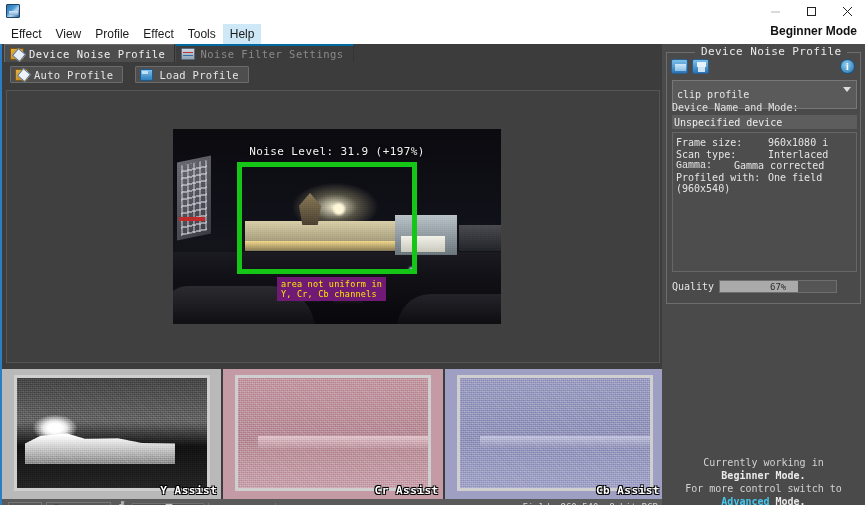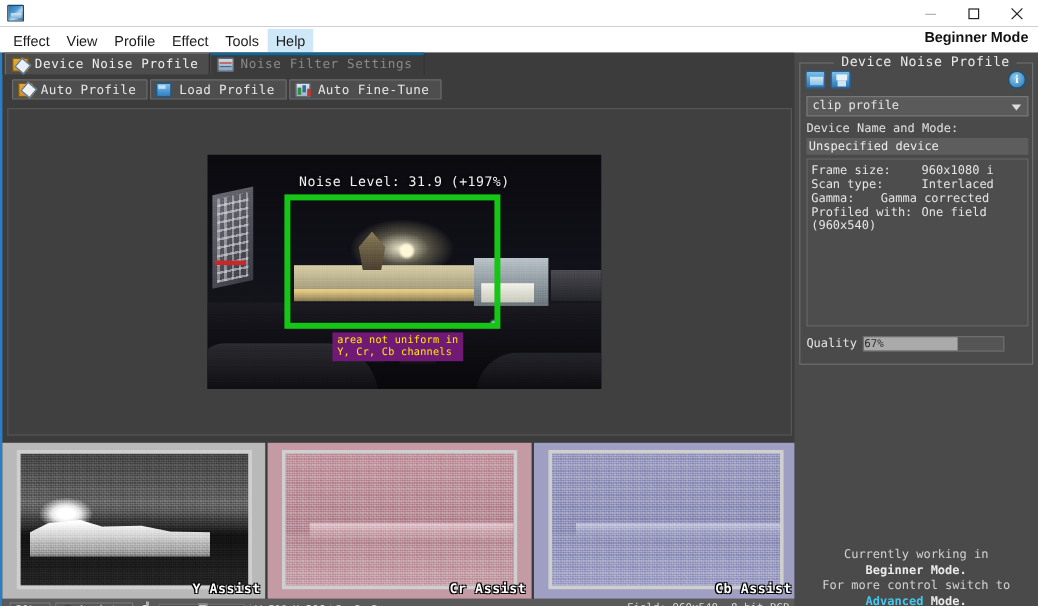--- a/index.html
+++ b/index.html
@@ -83,21 +83,21 @@
   .tab.sel { background: #4d4d4d; color: #f0f0f0; border-top:1px solid #6a6a6a; border-left:1px solid #6a6a6a; border-right:1px solid #2f2f2f;}
   .tab.unsel { background: #3c3c3c; color: #8a8a8a; border-top:2px solid #0369a1; border-left:1px solid #4a4a4a; border-right:1px solid #343434;}
   .tabico { width: 14px; height: 12px; flex: none; border-radius: 1px; position: relative; }
   .ico-profile { background: linear-gradient(135deg,#e8b33a,#b9771f); border:1px solid #7d5a16; }
   .ico-profile::after{content:"";position:absolute;right:-1px;top:1px;width:8px;height:8px;background:#e8eef5;transform:rotate(40deg);border:1px solid #5a6f84;}
   .ico-filter { background: linear-gradient(180deg,#cfd9e3,#8fa3b7); border:1px solid #5d6b7a; }
   .ico-filter::after{content:"";position:absolute;left:1px;top:3px;width:10px;height:1px;background:#c2342b;box-shadow:0 3px 0 #2f6fa8;}
 
   
   .btnrow {
-    height: 22px; display: flex; align-items: center; gap: 2px;
+    height: 22px; display: flex; align-items: center; gap: 12px;
     padding: 3px 0 0 8px;
   }
   .tbtn {
     height: 17px; display: flex; align-items: center; gap: 6px;
     padding: 0 9px 0 4px;
     background: #4e4e4e; border: 1px solid #6b6b6b;
     color: #e6e6e6;
     font-family: "DejaVu Sans Mono", monospace; font-size: 10.5px; letter-spacing:.3px;
     border-radius: 1px;
   }
@@ -257,21 +257,21 @@
           background: linear-gradient(180deg,#7cc0ea,#2a74b4); position:relative;}
   .gbtn.save::after{content:""; position:absolute; left:4px; top:2px; width:9px; height:5px; background:#e8f2fa;}
   .gbtn.save::before{content:""; position:absolute; left:5px; bottom:1px; width:7px; height:5px; background:#cfe4f4;}
   .gbtn.open::after{content:""; position:absolute; left:3px; top:4px; width:11px; height:7px;
           background: linear-gradient(180deg,#cfe6f8,#8cc0e6);}
   .infobtn { position:absolute; right:5px; top:6px; width:15px; height:15px; border-radius:50%;
           background: radial-gradient(circle at 40% 35%, #8fcdf0, #1f6fae); border:1px solid #17527f;
           color:#fff; font-size:10px; font-weight:bold; text-align:center; line-height:14px;
           font-family:"Liberation Serif", serif;}
   .profselect {
-    position:absolute; left:5px; top:27px; width:185px; height:17px;
+    position:absolute; left:5px; top:27px; width:185px; height:29px;
     background:#5a5a5a; border:1px solid #777; color:#e6e6e6;
     font-family:"DejaVu Sans Mono", monospace; font-size:10px;
     display:flex; align-items:center; padding-left:4px;
   }
   .profselect .caret { position:absolute; right:5px; top:6px;
     border-left:4px solid transparent; border-right:4px solid transparent; border-top:5px solid #dcdcdc;}
   .lbl-dev {
     position:absolute; left:5px; top:49px;
     font-family:"DejaVu Sans Mono", monospace; font-size:10px; color:#e2e2e2;
   }
@@ -283,29 +283,29 @@
   }
   .infobox {
     position:absolute; left:5px; top:79px; width:185px; height:140px;
     background:#4d4d4d; border:1px solid #666;
     padding:4px 3px;
     font-family:"DejaVu Sans Mono", monospace; font-size:10px; color:#e4e4e4;
     line-height: 11.5px;
   }
   .irow { display:flex; }
   .irow .k { width: 92px; flex:none; }
-  .irow .k.short { width: 58px; }
+  .irow .k.short { width: 58px; font-family: Liberation Mono, monospace; }
   .quality-row {
     position:absolute; left:5px; top:225px; width:185px; height:16px;
     display:flex; align-items:center; gap:5px;
     font-family:"DejaVu Sans Mono", monospace; font-size:10px; color:#e4e4e4;
   }
   .qbar { width:118px; height:13px; background:#555; border:1px solid #6e6e6e; position:relative;}
   .qfill { position:absolute; left:0; top:0; bottom:0; width:67%; background:#aaaaaa; }
-  .qtext { position:absolute; left:0; right:0; top:0; text-align:left; line-height:13px;
+  .qtext { position:absolute; left:0; right:0; top:0; text-align:center; line-height:13px;
            font-size:9px; color:#2e2e2e; font-family:"DejaVu Sans Mono", monospace;}
 
   .modenote {
     position:absolute; left:0; right:0; top:412px; text-align:center;
     font-family:"DejaVu Sans Mono", monospace; font-size:10px; color:#d2d2d2; line-height:13px;
   }
   .modenote .b { font-weight:bold; color:#eaeaea; }
   .modenote .adv { color:#45c8f0; font-weight:bold; }
 </style>
 </head>
@@ -361,24 +361,20 @@
       </div>
 
       <div class="btnrow">
         <div class="tbtn">
           <span class="bico bico-auto"></span>
           <span>Auto Profile</span>
         </div>
         <div class="tbtn">
           <span class="bico bico-folder"></span>
           <span>Load Profile</span>
-        </div>
-        <div class="tbtn">
-          <span class="bico bico-tune"></span>
-          <span>Auto Fine-Tune</span>
         </div>
       </div>
 
       <div class="preview-wrap">
         <div class="photo">
           <div class="sky"></div>
           <div class="bldg-left"></div>
           <div class="neon"></div>
           <div class="ground"></div>
           <div class="strip-center"></div>

